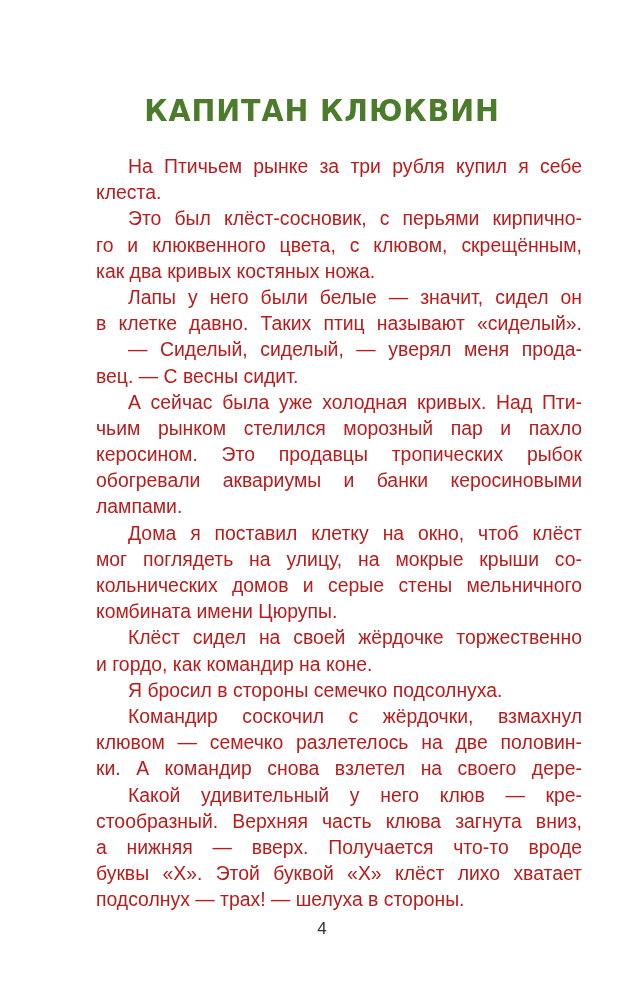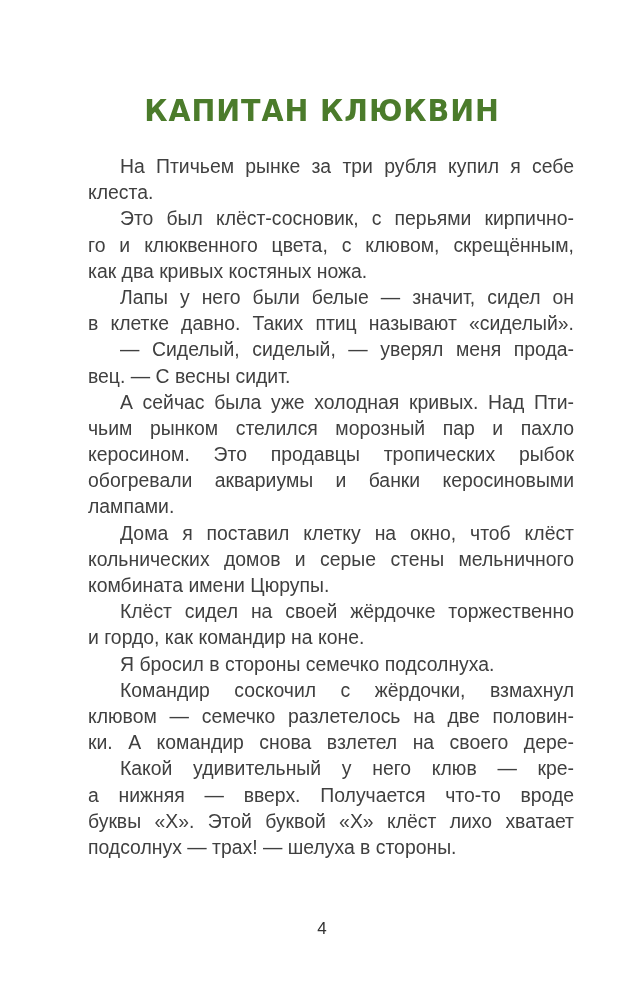--- a/index.html
+++ b/index.html
@@ -5,23 +5,23 @@
   html, body { margin: 0; padding: 0; background: #ffffff; }
   body { width: 644px; height: 1000px; position: relative; overflow: hidden; }
   .page { position: absolute; left: 0; top: 0; width: 644px; height: 864px; background: #fff; }
   .title {
     position: absolute; left: 0; right: 0; top: 92px; text-align: center;
     font-family: "DejaVu Sans", sans-serif; font-weight: bold;
     font-size: 31px; letter-spacing: 1px; color: #4b7b2b;
     transform: scaleX(0.92);
   }
   .body-text {
-    position: absolute; left: 88px; width: 486px; top: 153px;
+    position: absolute; left: 96px; width: 486px; top: 153px;
     font-family: "Liberation Sans", sans-serif; font-size: 19.4px;
-    line-height: 26.2px; color: #404040;
+    line-height: 26.2px; color: #b91c1c;
   }
   .line { display: block; height: 26.2px; white-space: nowrap; text-align: justify; text-align-last: justify; }
   .line.last { text-align-last: left; }
   .line.indent { padding-left: 32px; }
   .pagenum {
     position: absolute; left: 0; right: 0; top: 919px; text-align: center;
     font-family: "Liberation Sans", sans-serif; font-size: 17px; color: #333;
   }
 </style>
 </head>
@@ -38,27 +38,29 @@
       <span class="line indent">Лапы у него были белые — значит, сидел он</span>
       <span class="line">в клетке давно. Таких птиц называют «сиделый».</span>
       <span class="line indent">— Сиделый, сиделый, — уверял меня прода-</span>
       <span class="line last">вец. — С весны сидит.</span>
       <span class="line indent">А сейчас была уже холодная кривых. Над Пти-</span>
       <span class="line">чьим рынком стелился морозный пар и пахло</span>
       <span class="line">керосином. Это продавцы тропических рыбок</span>
       <span class="line">обогревали аквариумы и банки керосиновыми</span>
       <span class="line last">лампами.</span>
       <span class="line indent">Дома я поставил клетку на окно, чтоб клёст</span>
+      <span class="line">мог поглядеть на улицу, на мокрые крыши со-</span>
       <span class="line">кольнических домов и серые стены мельничного</span>
       <span class="line last">комбината имени Цюрупы.</span>
       <span class="line indent">Клёст сидел на своей жёрдочке торжественно</span>
       <span class="line last">и гордо, как командир на коне.</span>
       <span class="line indent last">Я бросил в стороны семечко подсолнуха.</span>
       <span class="line indent">Командир соскочил с жёрдочки, взмахнул</span>
       <span class="line">клювом — семечко разлетелось на две половин-</span>
       <span class="line">ки. А командир снова взлетел на своего дере-</span>
       <span class="line indent">Какой удивительный у него клюв — кре-</span>
+      <span class="line">стообразный. Верхняя часть клюва загнута вниз,</span>
       <span class="line">а нижняя — вверх. Получается что-то вроде</span>
       <span class="line">буквы «Х». Этой буквой «Х» клёст лихо хватает</span>
       <span class="line last">подсолнух — трах! — шелуха в стороны.</span>
     </div>
   <div class="pagenum">4</div>
 </div>
 
 </body></html>

